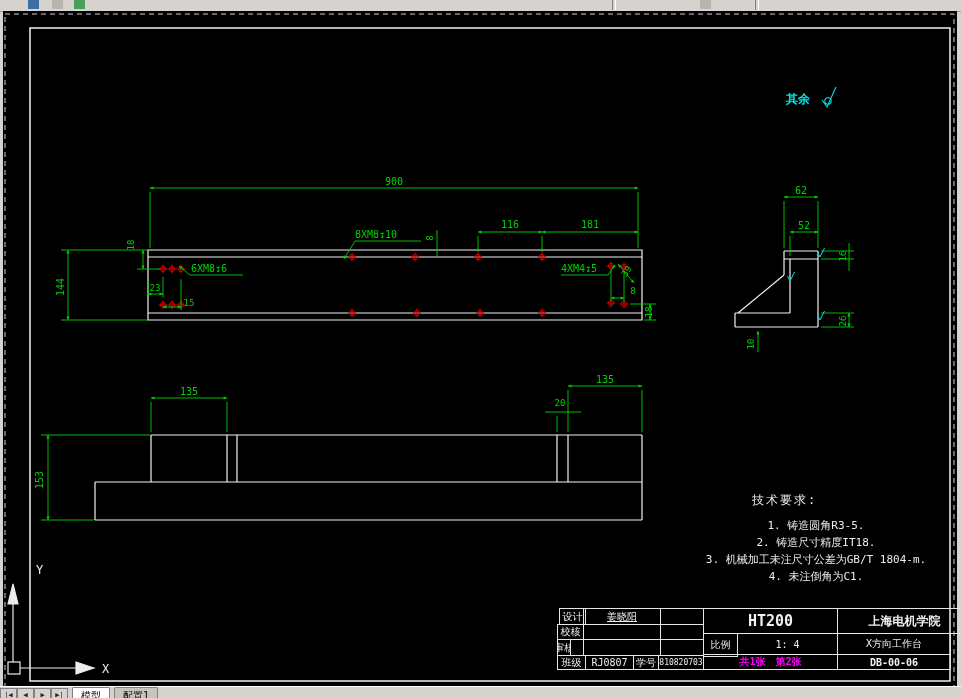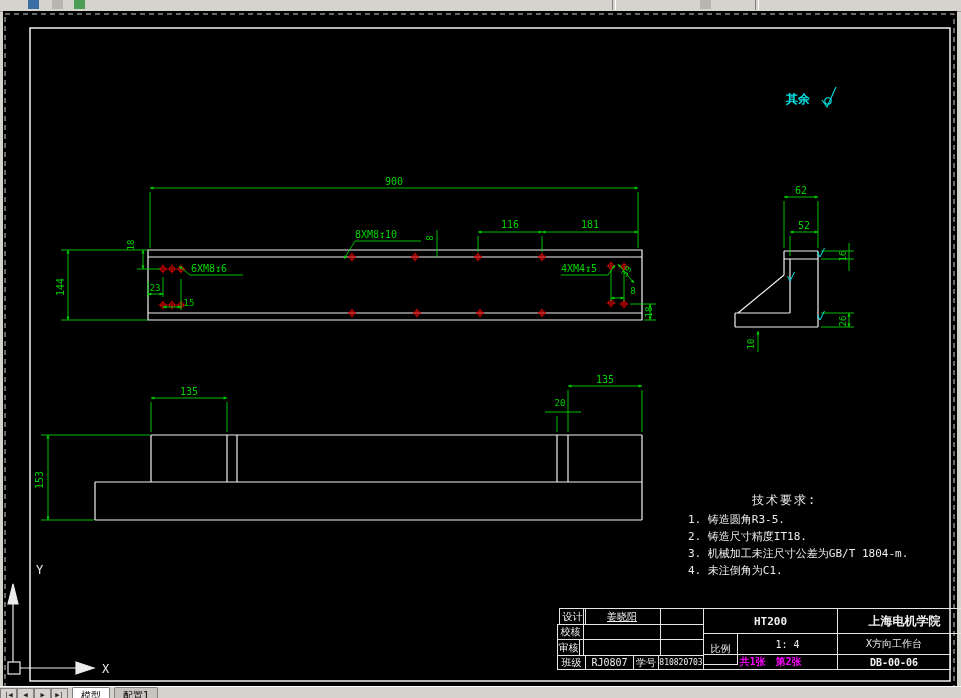--- a/index.html
+++ b/index.html
@@ -7,27 +7,27 @@
         font-family:"DejaVu Sans Mono","DejaVu Sans",monospace;}
   
   #toolbar{position:absolute;left:0;top:0;width:961px;height:11px;background:#d6d3ce;border-bottom:1px solid #9a9a9a;}
   .tbicon{position:absolute;top:0;height:9px;width:11px;}
   .tbsep{position:absolute;top:0;width:2px;height:10px;border-left:1px solid #808080;border-right:1px solid #fff;}
   
   #canvas{position:absolute;left:3px;top:11px;width:954px;height:675px;background:#000;}
   #cadsvg{position:absolute;left:0;top:0;}
   
   #techreq{position:absolute;left:688px;top:492px;width:256px;color:#ececec;}
-  #techreq .t{font-size:12px;letter-spacing:2px;padding-left:64px;margin-bottom:2px;}
-  #techreq .i{font-size:11px;line-height:17px;white-space:nowrap;}
+  #techreq .t{font-size:12px;letter-spacing:2px;padding-left:64px;margin-bottom:8px;}
+  #techreq .i{font-size:11px;line-height:17px;white-space:nowrap;text-align:center;}
   
   #tblock{position:absolute;left:557px;top:608px;width:394px;height:62px;}
   .cell{position:absolute;box-sizing:border-box;border:1px solid #e6e6e6;display:flex;
         align-items:center;justify-content:center;color:#f0f0f0;font-size:10px;white-space:nowrap;overflow:hidden;}
-  .cell.big{font-size:11px;font-weight:bold;}
+  .cell.big{font-size:15px;font-weight:bold;}
   .cell.mag{color:#ff00ff;font-weight:bold;gap:10px;}
   
   #tabbar{position:absolute;left:0;top:686px;width:961px;height:12px;background:#d6d3ce;
           border-top:1px solid #fff;display:flex;align-items:flex-start;overflow:hidden;}
   .navbtn{width:15px;height:14px;border:1px solid #808080;background:#d6d3ce;font-size:7px;
           color:#222;text-align:center;line-height:13px;margin-top:1px;}
   .tab{height:16px;border:1px solid #808080;border-bottom:none;background:#fff;color:#000;
        font-size:10px;padding:1px 8px 0 8px;margin-left:4px;border-radius:2px 2px 0 0;}
   .tab.inactive{background:#c8c5c0;}
 </style>
@@ -190,30 +190,30 @@
     <div class="i">4. 未注倒角为C1.</div>
   </div>
 
   <div id="tblock">
     <div class="cell" style="left:2px;top:0;width:27px;height:17px;">设计</div>
     <div class="cell" style="left:26px;top:0;width:78px;height:17px;text-decoration:underline;">姜晓阳</div>
     <div class="cell" style="left:103px;top:0;width:44px;height:17px;"></div>
     <div class="cell" style="left:0;top:16px;width:27px;height:16px;">校核</div>
     <div class="cell" style="left:26px;top:16px;width:78px;height:16px;"></div>
     <div class="cell" style="left:103px;top:16px;width:44px;height:16px;"></div>
-    <div class="cell" style="left:0;top:31px;width:23px;height:17px;">审核</div>
+    <div class="cell" style="left:0;top:31px;width:14px;height:17px;">审核</div>
     <div class="cell" style="left:26px;top:31px;width:78px;height:17px;"></div>
     <div class="cell" style="left:103px;top:31px;width:44px;height:17px;"></div>
     <div class="cell" style="left:0;top:47px;width:29px;height:15px;">班级</div>
     <div class="cell" style="left:28px;top:47px;width:49px;height:15px;">RJ0807</div>
     <div class="cell" style="left:76px;top:47px;width:26px;height:15px;">学号</div>
     <div class="cell" style="left:101px;top:47px;width:46px;height:15px;font-size:8px;">08108207031</div>
     <div class="cell big" style="left:146px;top:0;width:135px;height:26px;">HT200</div>
     <div class="cell big" style="left:280px;top:0;width:135px;height:26px;font-size:12px;">上海电机学院</div>
-    <div class="cell" style="left:146px;top:25px;width:35px;height:32px;">比例</div>
+    <div class="cell" style="left:146px;top:25px;width:35px;height:24px;">比例</div>
     <div class="cell" style="left:180px;top:25px;width:101px;height:22px;">1: 4</div>
     <div class="cell" style="left:280px;top:25px;width:114px;height:22px;">X方向工作台</div>
     <div class="cell mag" style="left:146px;top:46px;width:135px;height:16px;">
       <span>共1张</span>
       <span>第2张</span>
     </div>
     <div class="cell" style="left:280px;top:46px;width:114px;height:16px;font-weight:bold;">DB-00-06</div>
   </div>
 
   <div id="tabbar">

